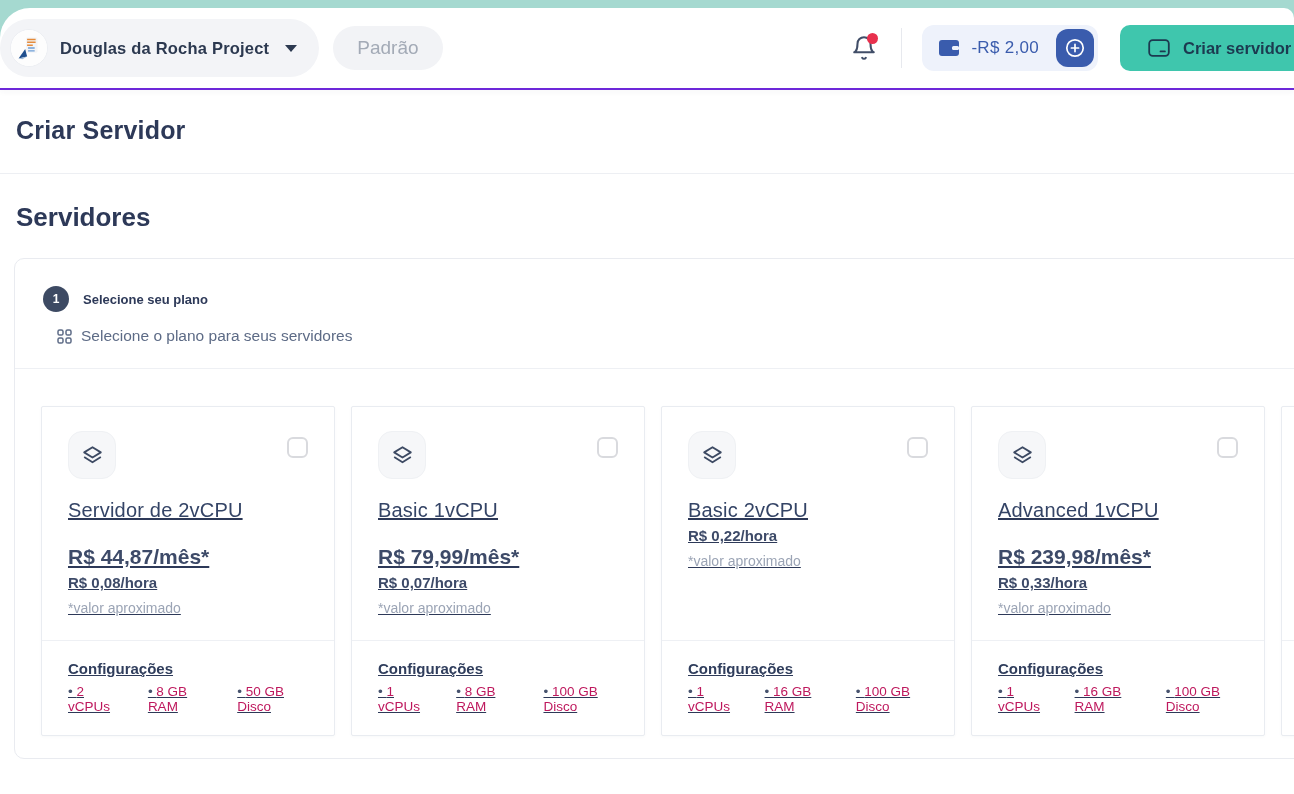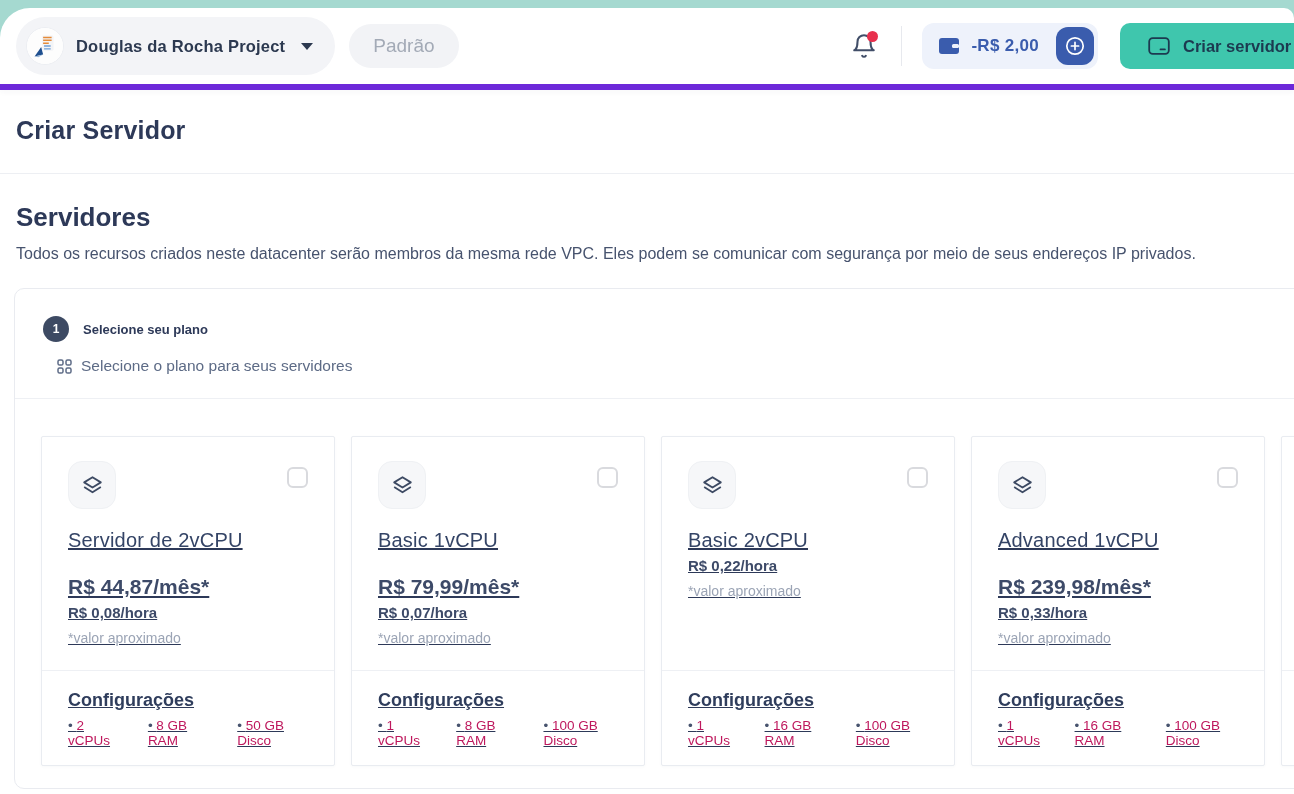--- a/index.html
+++ b/index.html
@@ -16,22 +16,22 @@
     background: #ffffff;
     border-radius: 30px 10px 0 0;
     overflow: hidden;
   }
 
   
   .topbar {
     height: 82px;
     display: flex;
     align-items: center;
-    padding-left: 16px;
-    border-bottom: 6px solid #6d28d9;
+    padding-left: 0;
+    border-bottom: 2px solid #6d28d9;
     box-shadow: 0 2px 6px rgba(40,50,80,0.04);
     position: relative;
   }
   .project-pill {
     display: flex; align-items: center; gap: 12px;
     background: #f3f4f7;
     border-radius: 999px;
     padding: 10px 22px 10px 10px;
     cursor: pointer;
   }
@@ -57,21 +57,21 @@
   .bell-btn { position: relative; width: 34px; height: 34px; display: flex; align-items: center; justify-content: center; cursor: pointer; background: none; border: none; }
   .bell-dot { position: absolute; top: 2px; right: 3px; width: 11px; height: 11px; border-radius: 50%; background: #e8304d; }
   .v-divider { width: 1px; height: 40px; background: #e7e9ee; margin: 0 20px; }
   .wallet-pill {
     height: 46px;
     background: #eef2fb;
     border-radius: 12px;
     display: flex; align-items: center; gap: 11px;
     padding: 0 4px 0 17px;
   }
-  .wallet-balance { font-size: 17px; font-weight: 700; color: #3a5cad; letter-spacing: .3px; }
+  .wallet-balance { font-size: 17px; font-weight: 400; color: #3a5cad; letter-spacing: .3px; }
   .wallet-add-btn {
     width: 38px; height: 38px; margin-left: 6px;
     background: #3a5cad; border: none; border-radius: 12px;
     display: flex; align-items: center; justify-content: center; cursor: pointer;
   }
   .create-server-btn {
     margin-left: 22px; margin-right: -30px;
     height: 46px; min-width: 204px;
     background: #3fc6ad; border: none; border-radius: 10px;
     display: flex; align-items: center; justify-content: flex-start; gap: 13px;
@@ -135,21 +135,21 @@
     position: absolute; top: 30px; right: 26px;
     width: 21px; height: 21px;
     border: 2px solid #d9dade; border-radius: 6px;
     background: #ffffff; cursor: pointer;
   }
   .plan-name { margin-top: 20px; font-size: 20px; font-weight: 500; color: #344466; letter-spacing: .2px; }
   .plan-monthly { margin-top: 23px; font-size: 21px; font-weight: 700; color: #3d4a68; }
   .plan-hourly { margin-top: 5px; font-size: 15px; font-weight: 600; color: #3d4a68; }
   .plan-note { margin-top: 9px; font-size: 14px; color: #9ba4b5; }
   .plan-footer { border-top: 1px solid #eef0f4; height: 95px; padding: 19px 26px 0; }
-  .plan-config-label { font-size: 18px; font-weight: 600; color: #2f3d5c; }
+  .plan-config-label { font-size: 15px; font-weight: 600; color: #2f3d5c; }
   .plan-specs { margin-top: 7px; display: flex; gap: 28px; font-size: 13.5px; color: #be185d; }
   .plan-specs .spec::before { content: "• "; color: #47536e; }
 
   svg { display: block; }
 </style>
 </head>
 <body>
 
 <div class="app">
 
@@ -214,21 +214,20 @@
       <span>Criar servidor</span>
     </button>
   </div>
 
   <div class="page-title-wrap">
     <h1 class="page-title">Criar Servidor</h1>
   </div>
 
   <div class="section-head">
     <h2 class="section-title">Servidores</h2>
-    <p class="section-desc">Todos os recursos criados neste datacenter serão membros da mesma rede VPC. Eles podem se comunicar com segurança por meio de seus endereços IP privados.</p>
   </div>
 
   <div class="big-card">
 
     <div class="step-head">
       <span class="step-circle">1</span>
       <span class="step-title">Selecione seu plano</span>
     </div>
 
     <div class="step-sub">

